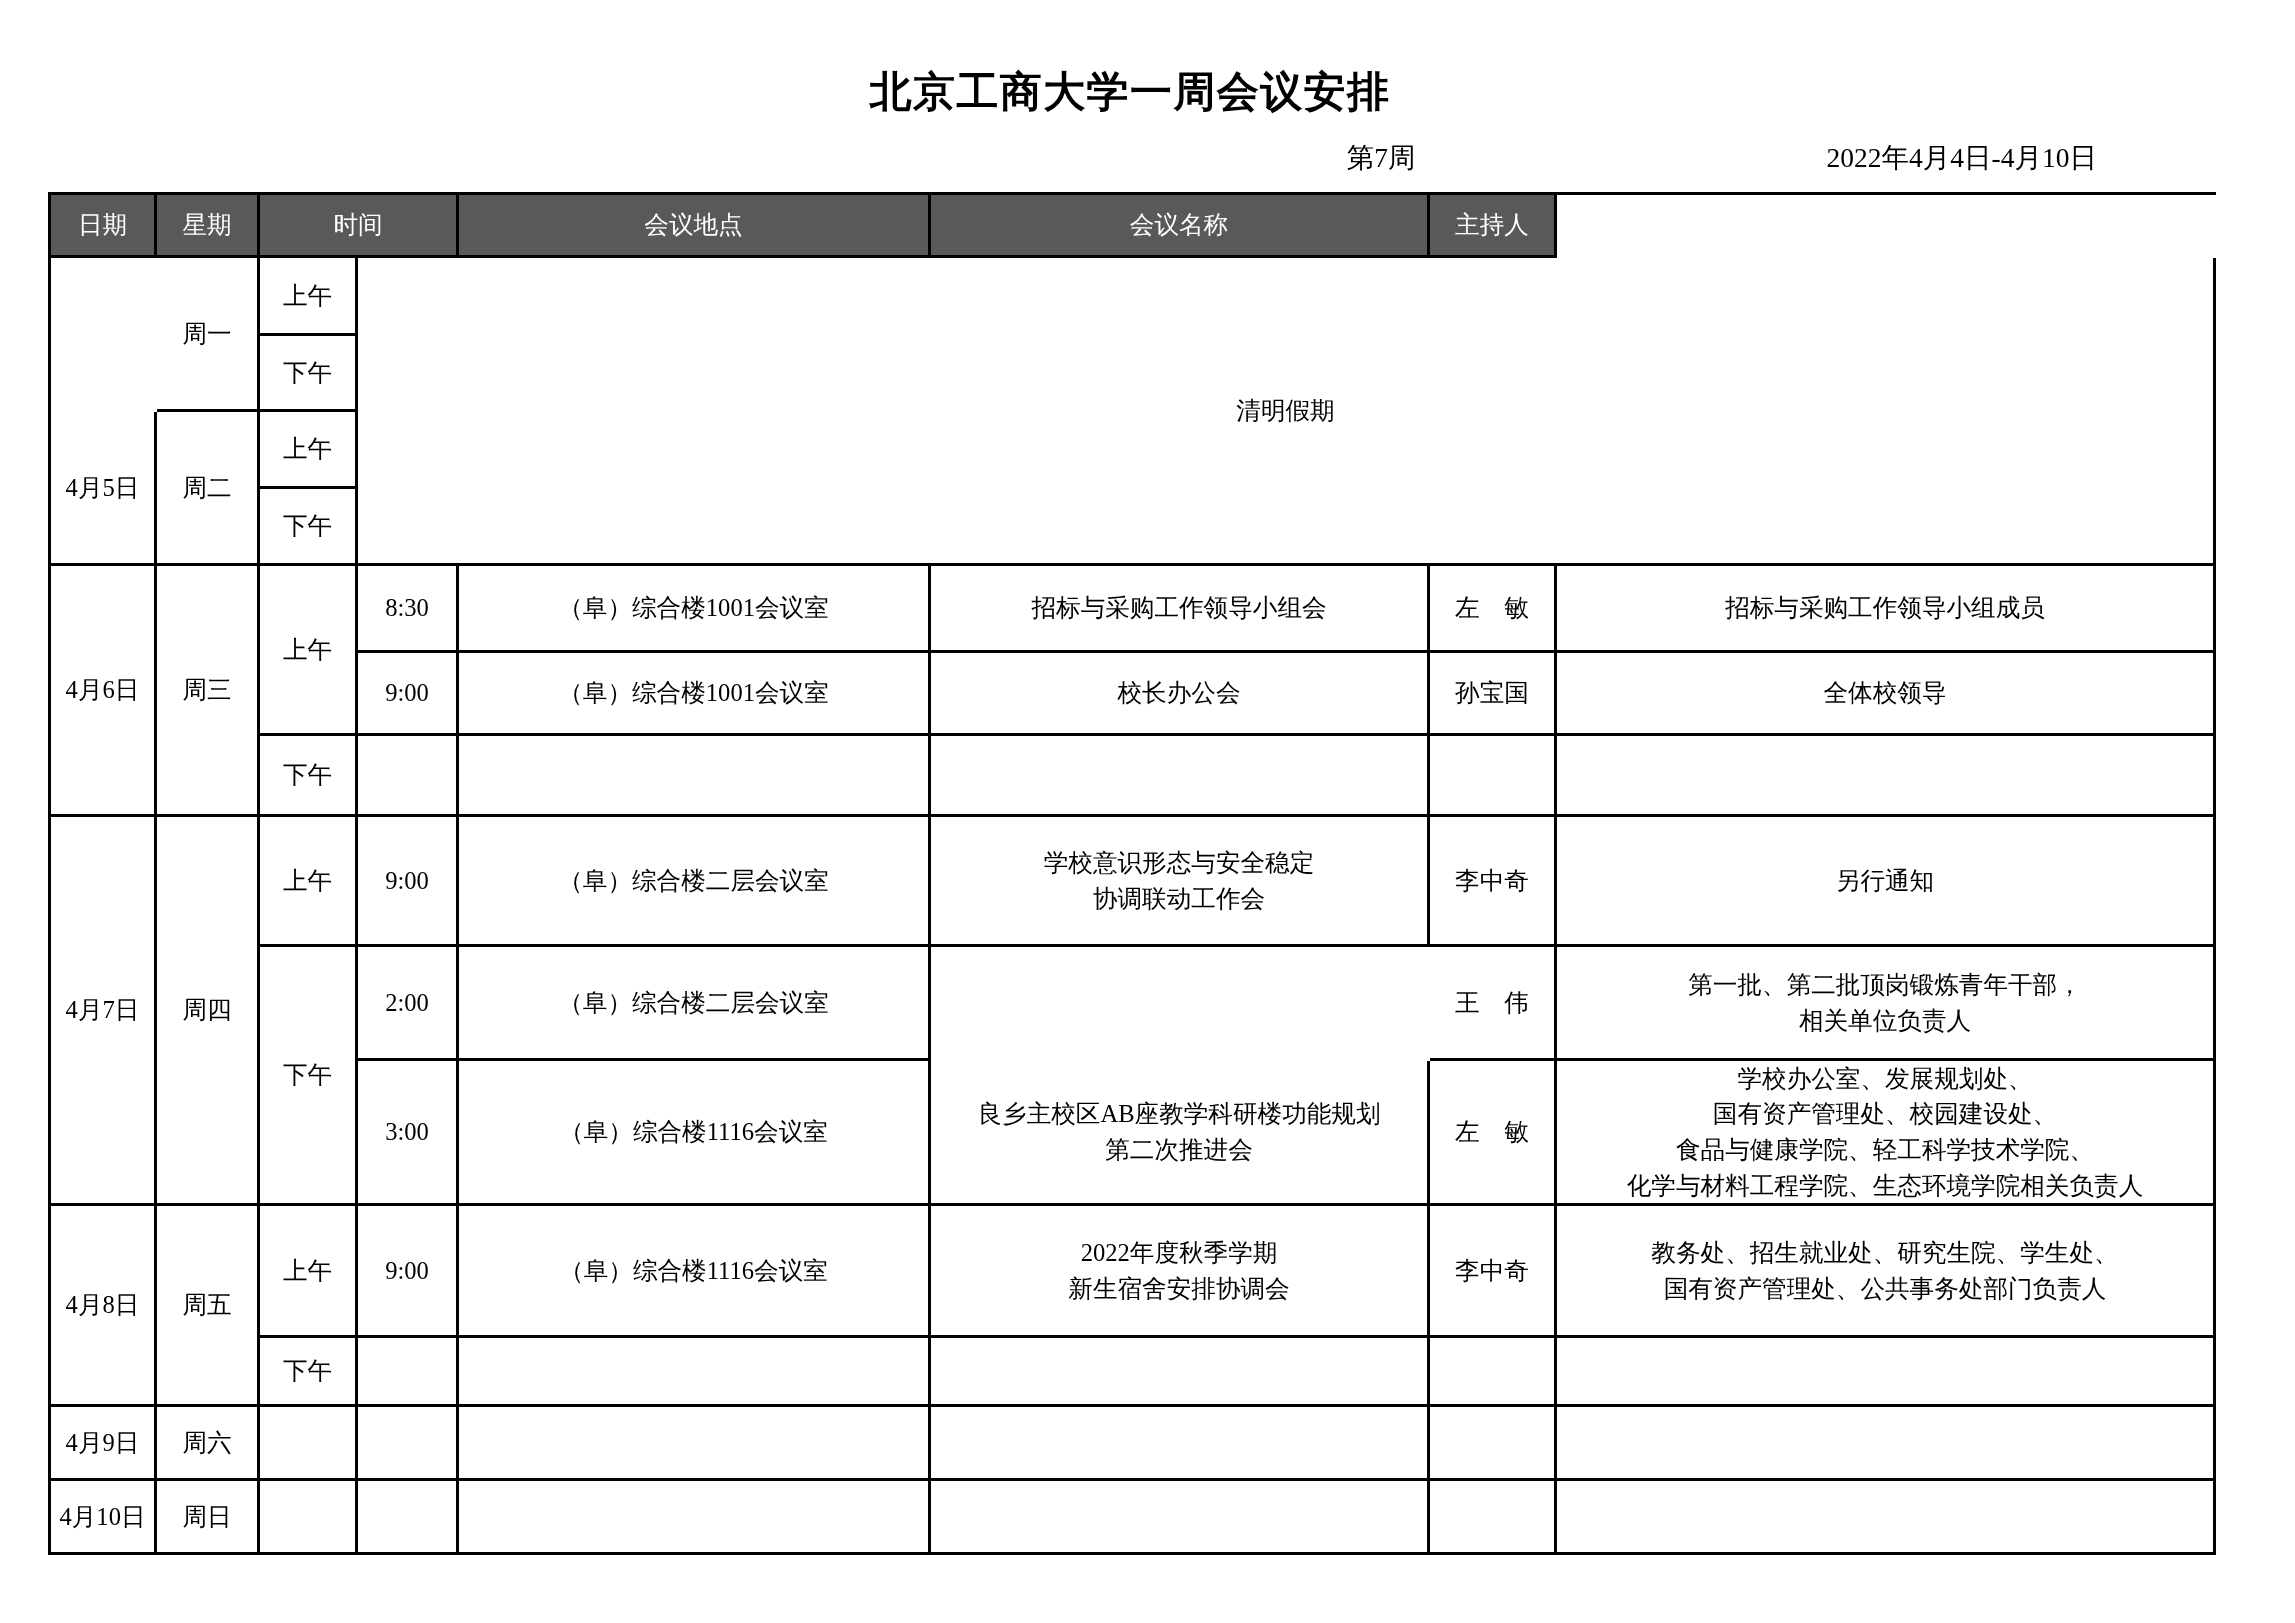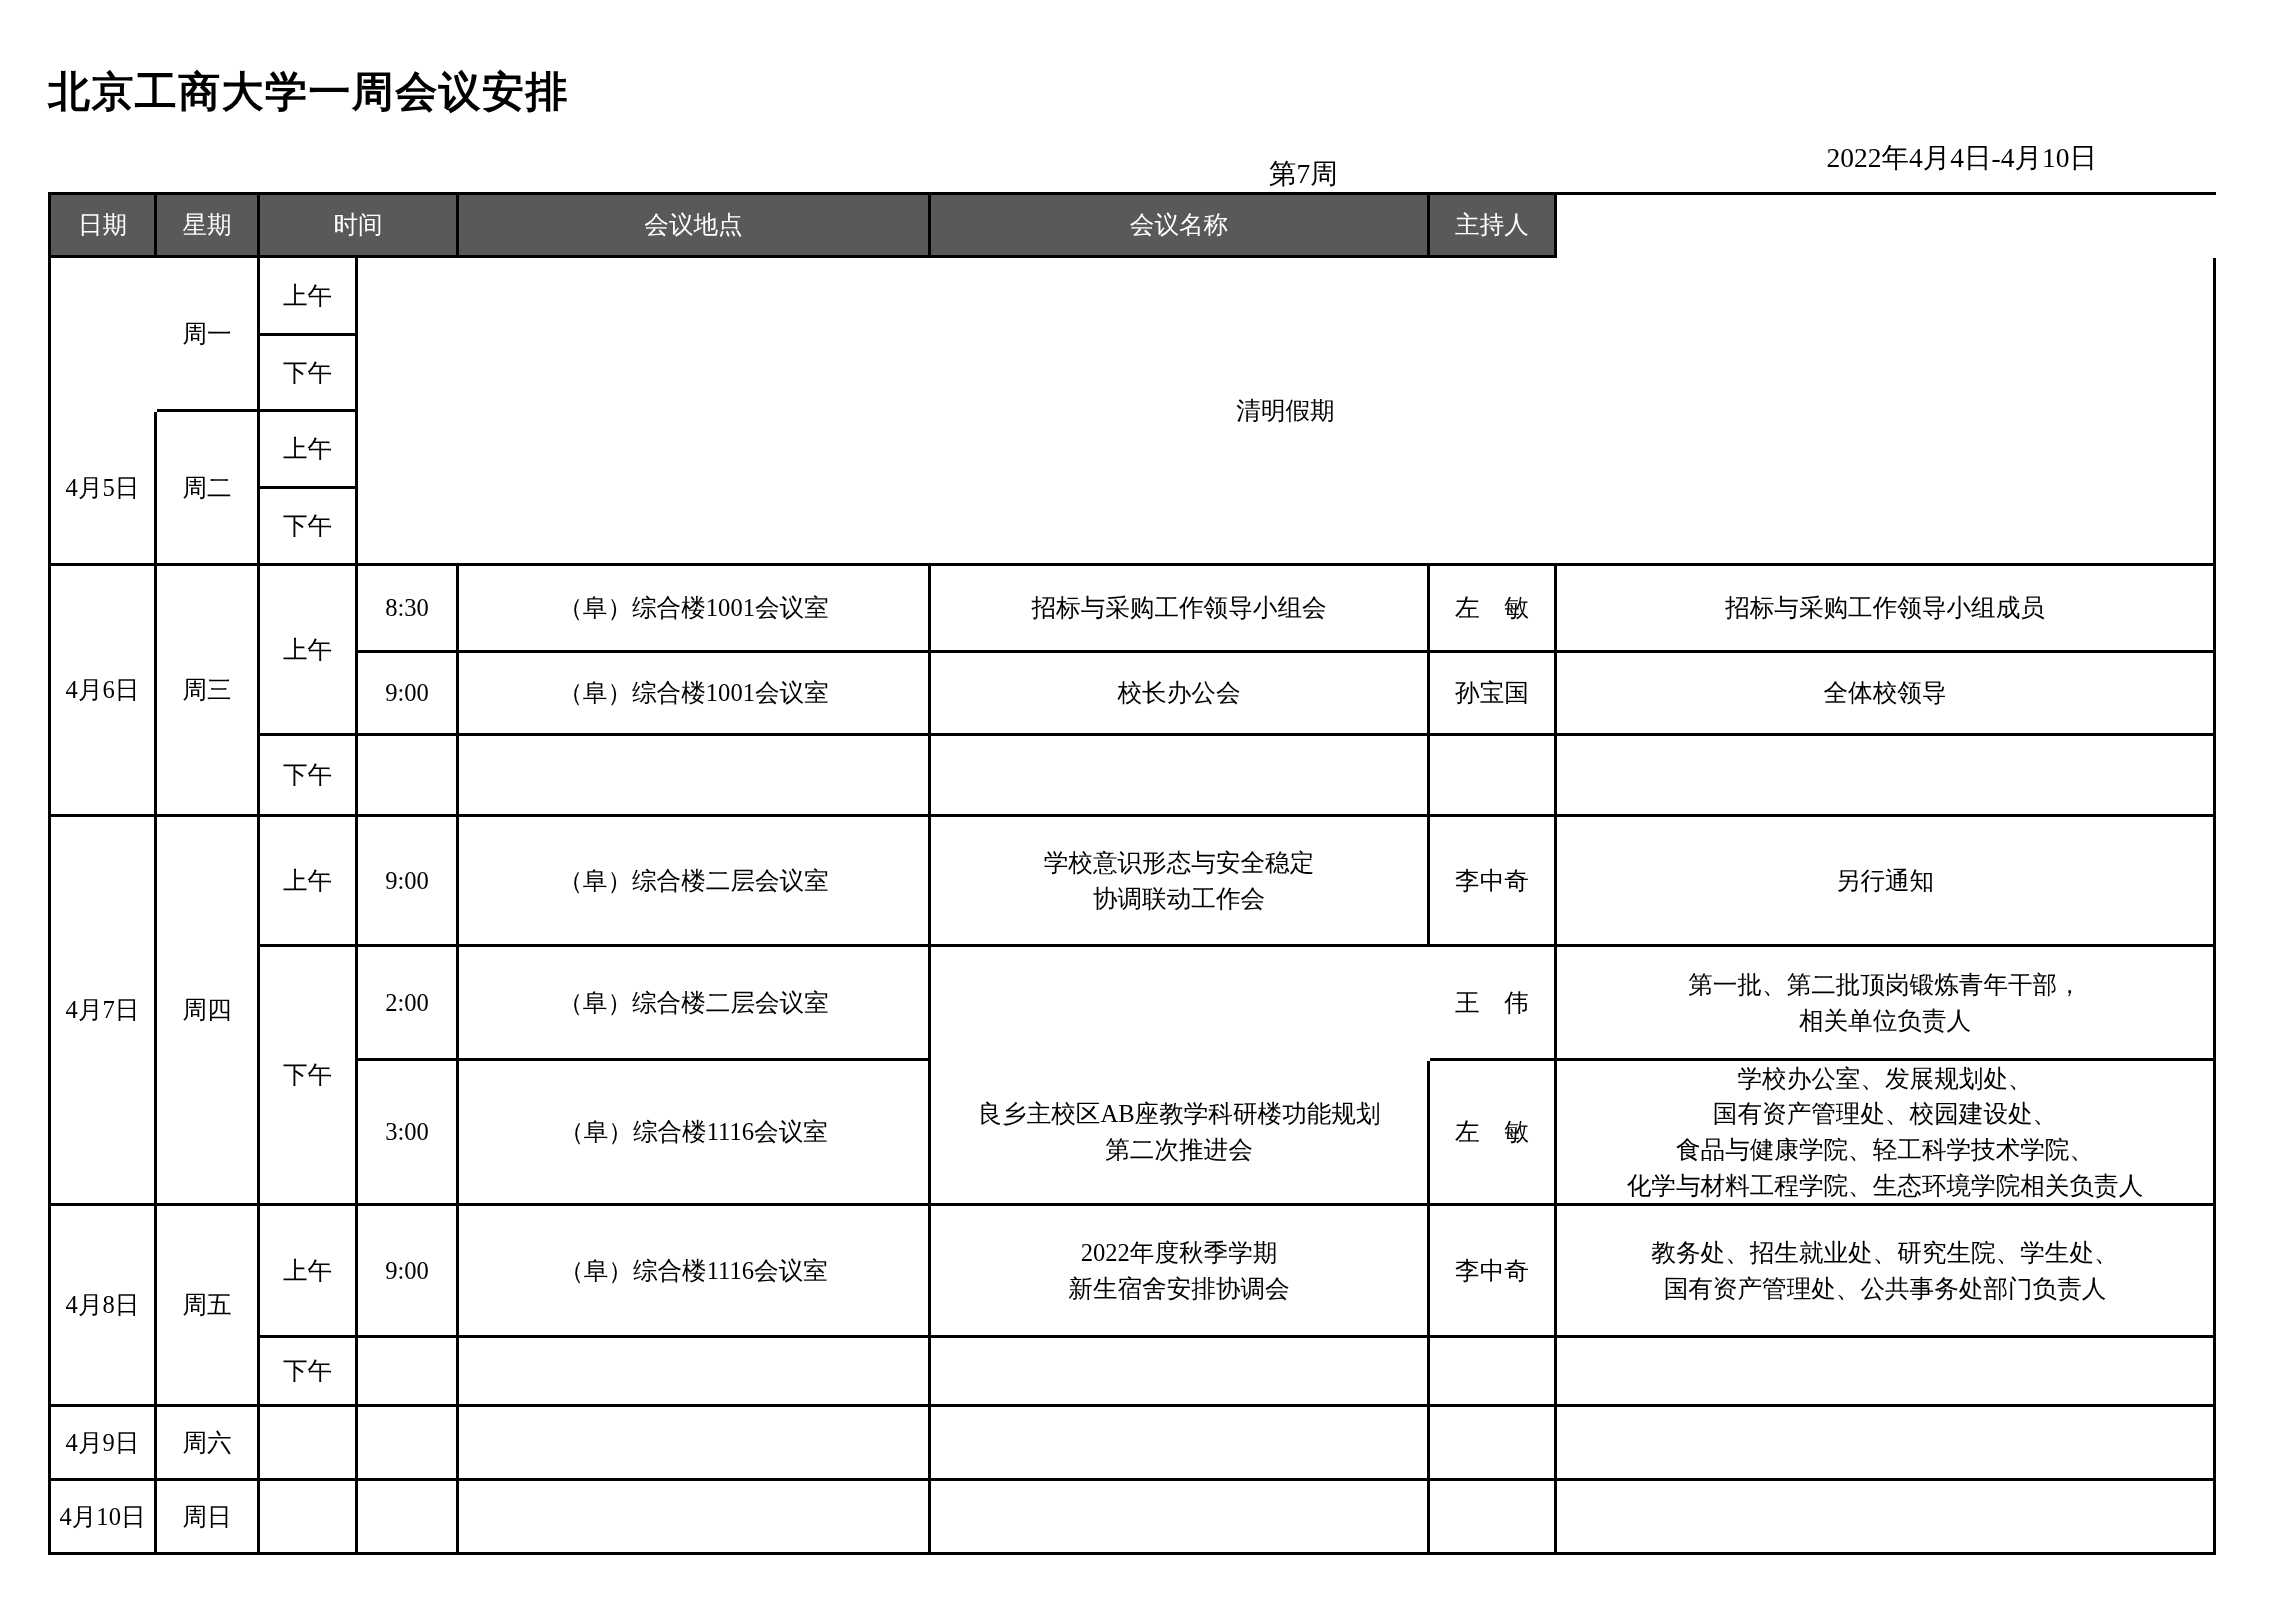--- a/index.html
+++ b/index.html
@@ -2,25 +2,25 @@
 <html style="--header-bg: #595959; --header-fg: #ffffff; --border: #000000;font-size:11.6px"><head>
 <meta charset="utf-8">
 <style>
   html,body{margin:0;padding:0;}
   body{
     width:2295px;height:1623px;position:relative;background:#ffffff;
     font-family:"Liberation Serif","DejaVu Serif",serif;color:#000;overflow:hidden;
   }
   .doc-title{
     position:absolute;left:48px;top:64px;width:2164px;
-    font-size:42px;font-weight:bold;letter-spacing:1.4px;
+    text-align:center;font-size:42px;font-weight:bold;letter-spacing:1.4px;
   }
   .sub-week{
     position:absolute;left:1269px;top:140px;width:224px;
-    text-align:left;font-size:27.5px;margin-top:16px;
+    text-align:center;font-size:27.5px;
   }
   .sub-range{
     position:absolute;left:1562px;top:140px;width:535px;
     text-align:right;font-size:27.5px;
   }
   .tbl{
     position:absolute;left:48px;top:192px;display:grid;
     grid-template-columns:106px 103px 98px 101px 472px 499px 127px 659px;
     grid-template-rows:63px 78px 76px 77px 77px 87px 83px 81px 130px 114px 145px 132px 69px 74px 74px;
     border-top:3.6px solid var(--border,#000);

